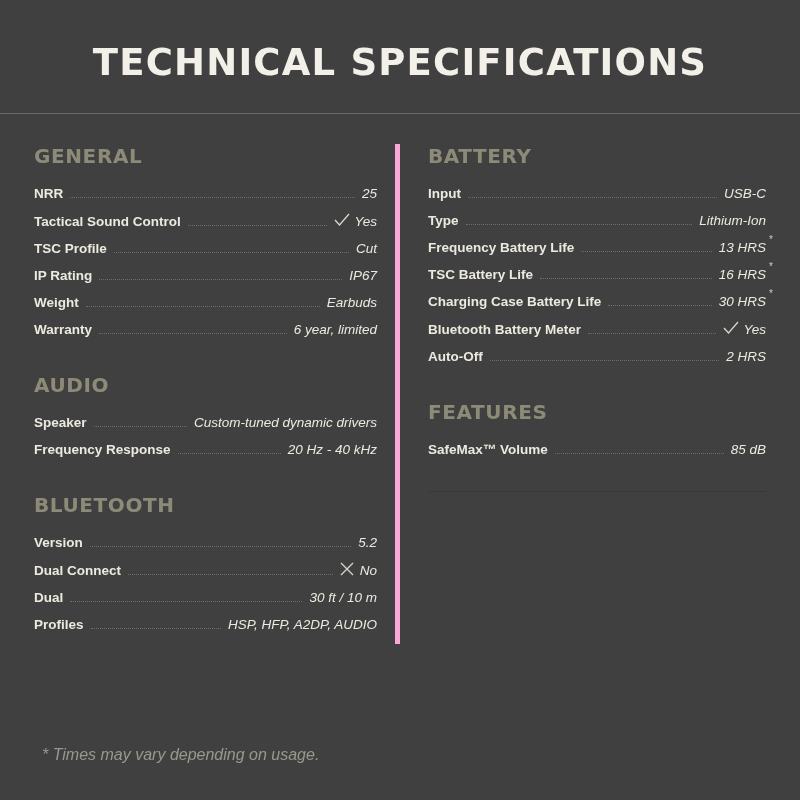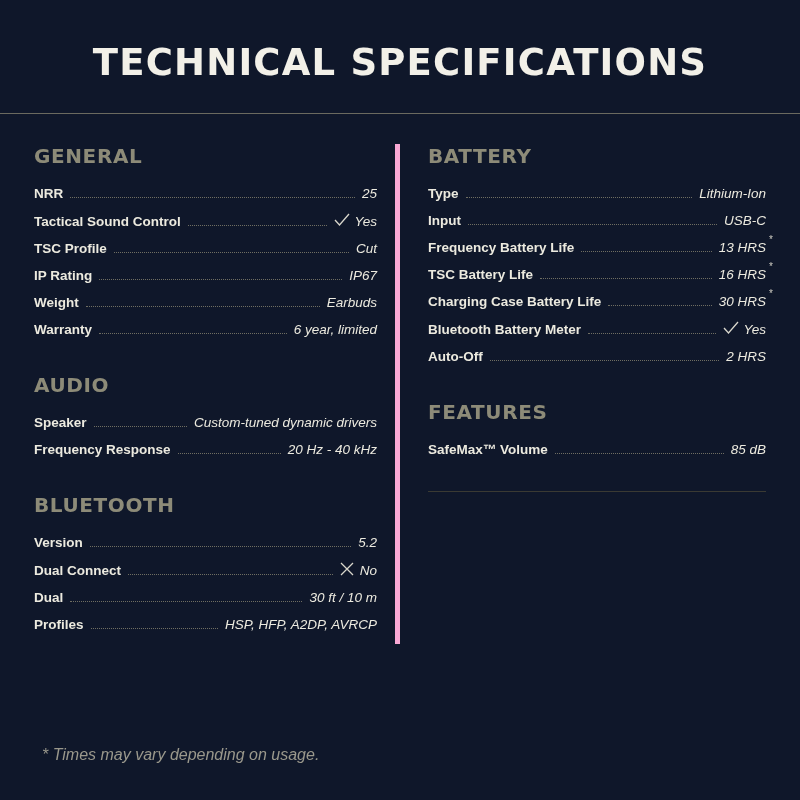--- a/index.html
+++ b/index.html
@@ -12,21 +12,21 @@
     height: 800px;
     overflow: hidden;
     font-family: "Liberation Sans", sans-serif;
     color: #e8e6dd;
     position: relative;
   }
   .page {
     width: 800px;
     height: 800px;
     box-sizing: border-box;
-    background: #0f172a;
+    background: #404040;
     position: relative;
   }
 
   
   .title-block {
     padding-top: 44px;
     text-align: center;
   }
   .title {
     font-family: "DejaVu Sans", sans-serif;
@@ -218,41 +218,41 @@
                   </svg></span>No</span>
             </div>
             <div class="spec-row">
               <span class="spec-label">Dual</span>
               <span class="dots"></span>
               <span class="spec-value">30 ft / 10 m</span>
             </div>
             <div class="spec-row">
               <span class="spec-label">Profiles</span>
               <span class="dots"></span>
-              <span class="spec-value">HSP, HFP, A2DP, AVRCP</span>
+              <span class="spec-value">HSP, HFP, A2DP, AUDIO</span>
             </div>
           </div>
       </div>
 
     </div>
 
     <div class="col col-right">
 
       <div class="section">
         <div class="section-title">BATTERY</div>
         <div id="list-battery">
             <div class="spec-row">
+              <span class="spec-label">Input</span>
+              <span class="dots"></span>
+              <span class="spec-value">USB-C</span>
+            </div>
+            <div class="spec-row">
               <span class="spec-label">Type</span>
               <span class="dots"></span>
               <span class="spec-value">Lithium-Ion</span>
-            </div>
-            <div class="spec-row">
-              <span class="spec-label">Input</span>
-              <span class="dots"></span>
-              <span class="spec-value">USB-C</span>
             </div>
             <div class="spec-row">
               <span class="spec-label">Frequency Battery Life</span>
               <span class="dots"></span>
               <span class="spec-value">13 HRS<span class="star">*</span></span>
             </div>
             <div class="spec-row">
               <span class="spec-label">TSC Battery Life</span>
               <span class="dots"></span>
               <span class="spec-value">16 HRS<span class="star">*</span></span>

